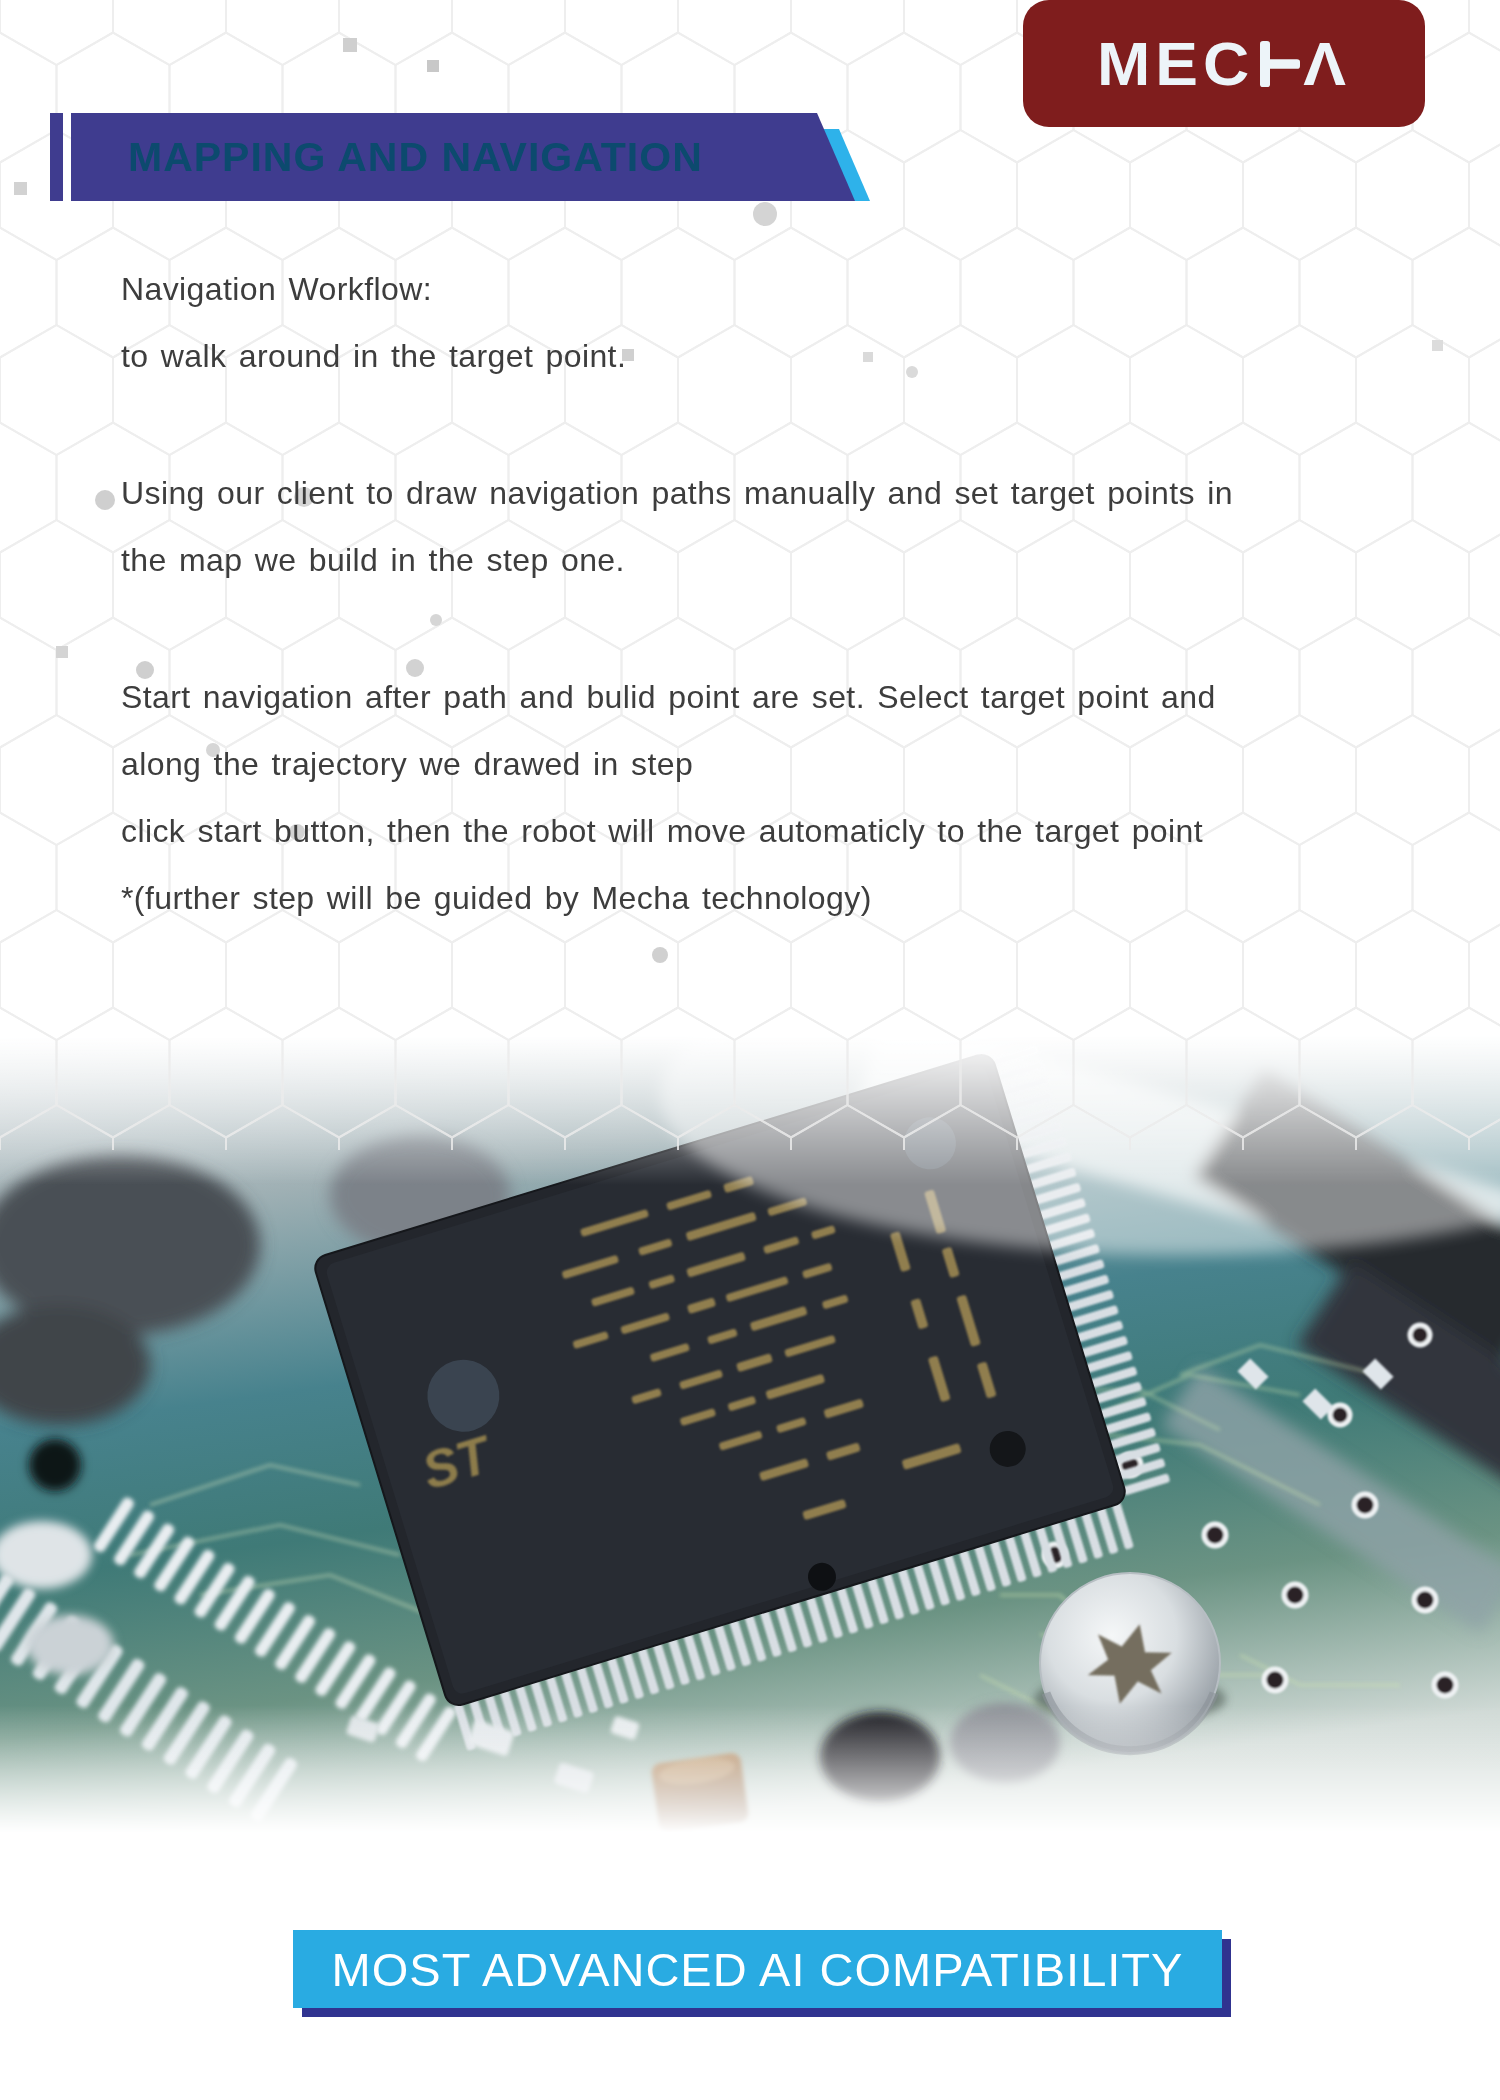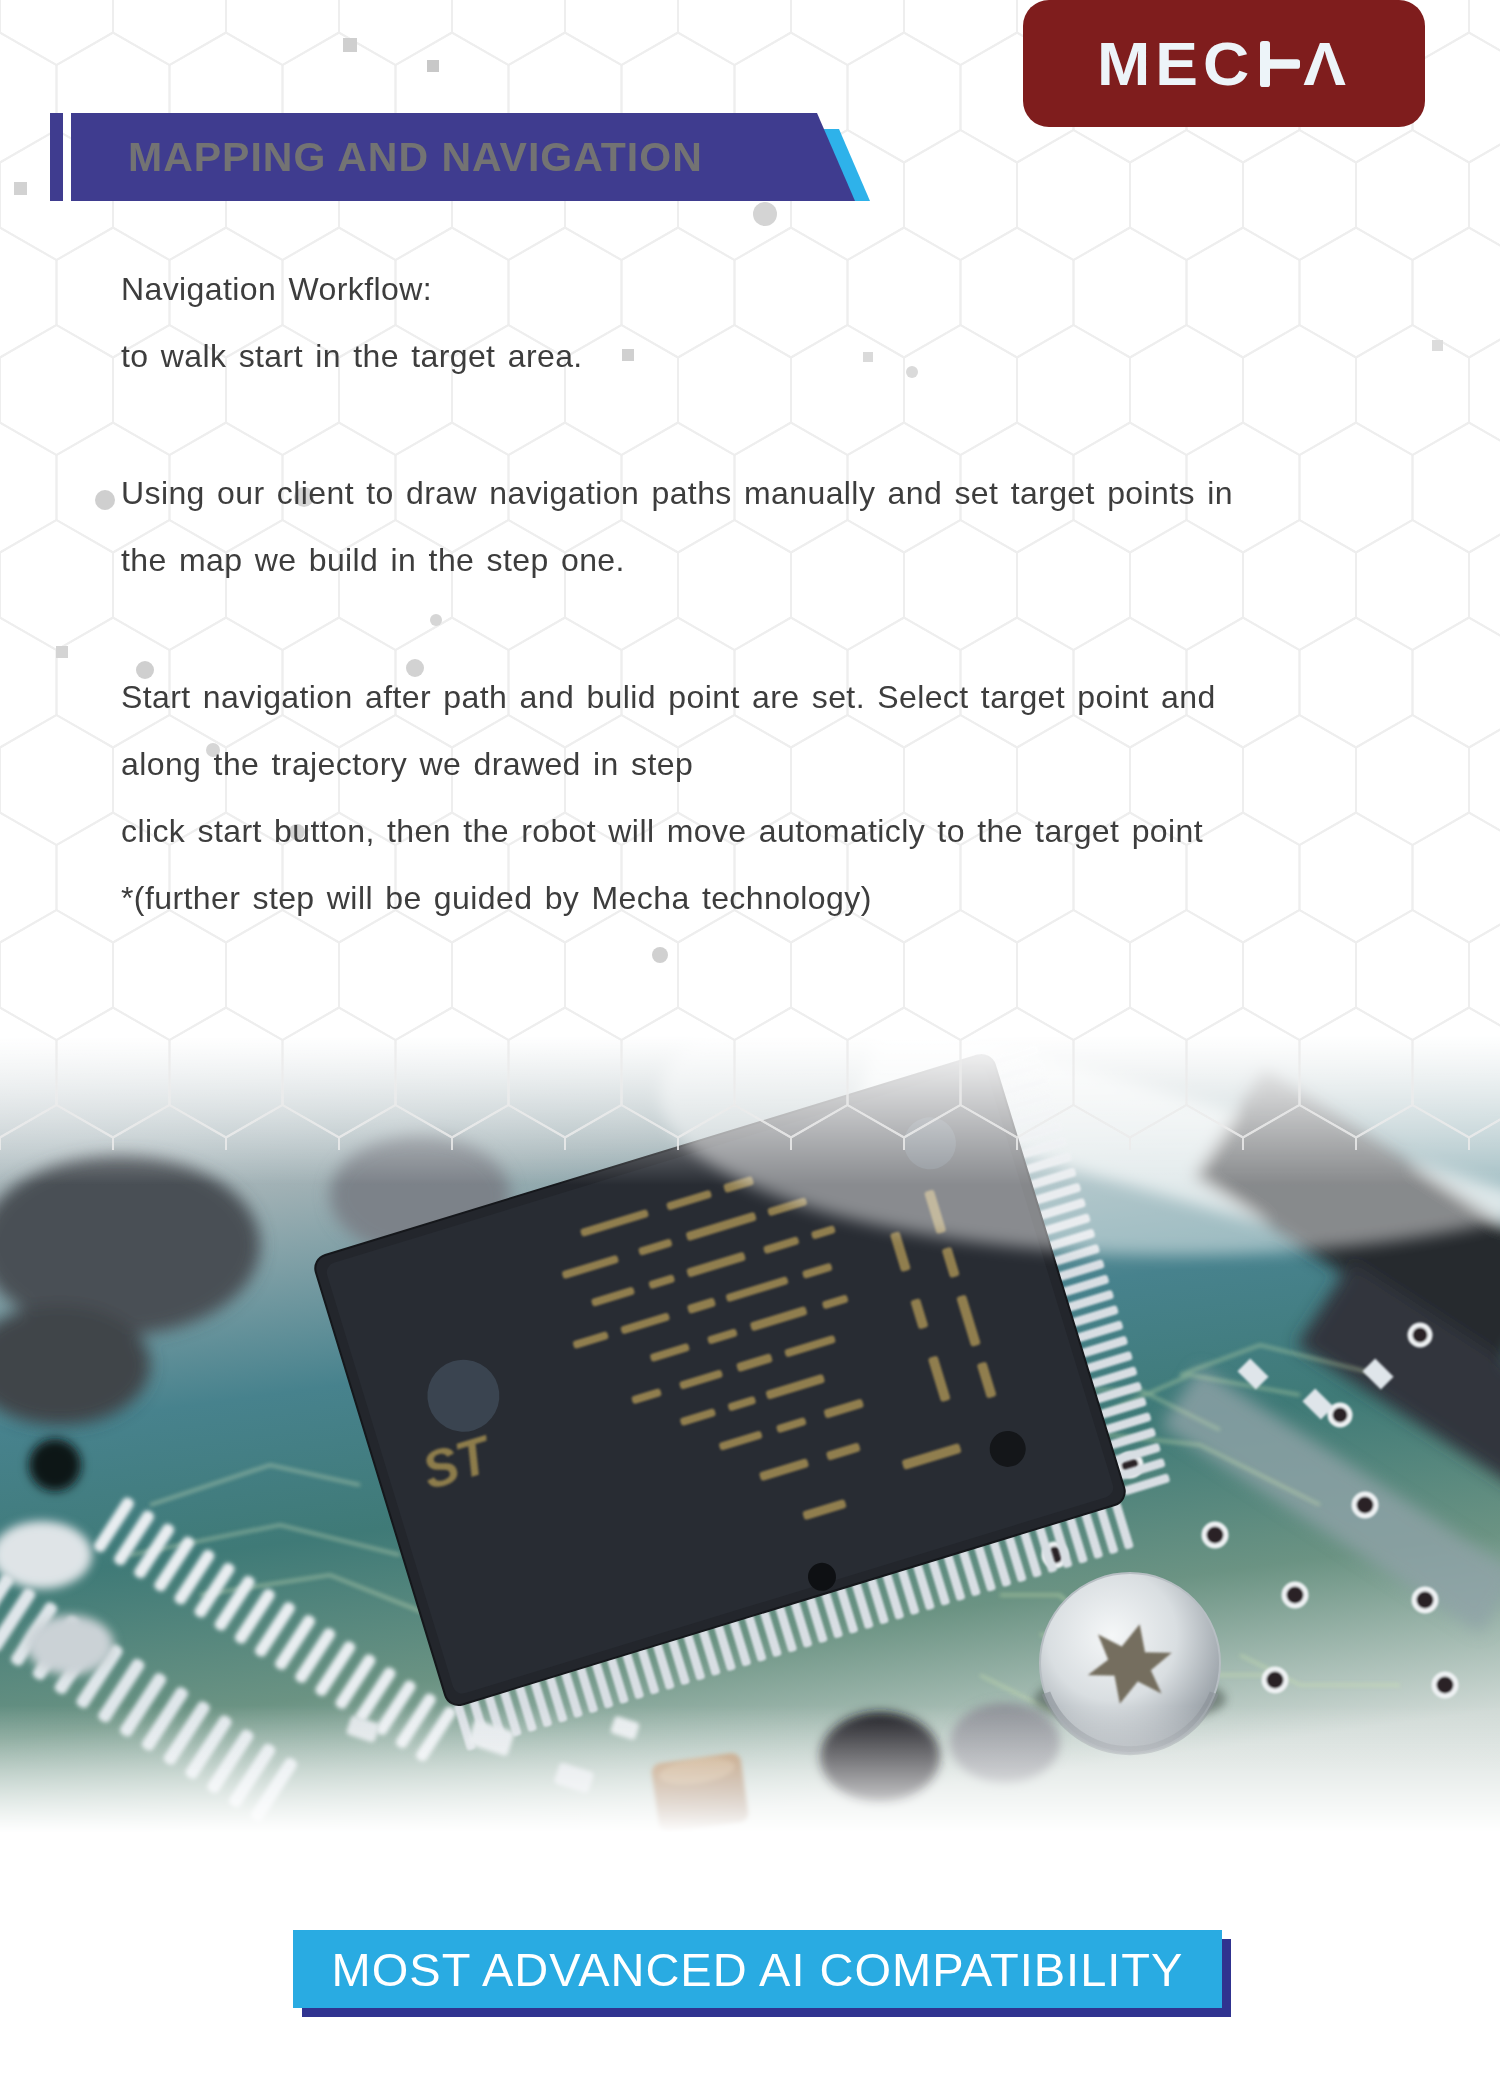--- a/index.html
+++ b/index.html
@@ -17,21 +17,21 @@
         border-radius:26px;display:flex;align-items:center;justify-content:center;z-index:6;}
   .logo-text{color:#EDF4F9;font-weight:700;font-size:64px;letter-spacing:5px;display:flex;align-items:center;transform:scaleY(.96);}
   .logo-h{position:relative;display:inline-block;width:40px;height:48px;margin:0 3px 0 6px;}
   .logo-h::before{content:"";position:absolute;left:0;top:0;width:10px;height:48px;background:#EDF4F9;border-radius:3px;}
   .logo-h::after{content:"";position:absolute;left:0;top:19px;width:40px;height:10px;background:#EDF4F9;border-radius:3px;}
 
   
   .banner{position:absolute;left:50px;top:113px;width:900px;height:88px;z-index:6;}
   .banner svg{position:absolute;left:0;top:0;}
   .banner-title{position:absolute;left:78px;top:0;height:88px;display:flex;align-items:center;
-        color:#737373;font-size:41px;font-weight:700;letter-spacing:1px;white-space:nowrap;}
+        color:#0c4a6e;font-size:41px;font-weight:700;letter-spacing:1px;white-space:nowrap;}
 
   
   .copy{position:absolute;left:105px;top:240px;width:1360px;z-index:6;color:#3D3D3D;font-size:32px;letter-spacing:.4px;word-spacing:3px;}
   .copy .line{height:67px;line-height:67px;white-space:nowrap;}
   .copy .para{margin:16px;}
   .copy .para + .para{margin-top:70px;}
 
   
   .footer{position:absolute;left:293px;top:1930px;width:850px;height:78px;z-index:6;}
   .footer .shadow{position:absolute;left:9px;top:9px;width:929px;height:78px;background:#303390;}
@@ -389,21 +389,21 @@
       <rect x="0" y="0" width="13" height="88" fill="#3F3C8F"></rect>
       <polygon points="700,16 789,16 820,88 700,88" fill="#2EB2EA"></polygon>
       <polygon points="21,0 767,0 805,88 21,88" fill="#3F3C8F"></polygon>
     </svg>
     <div class="banner-title">MAPPING AND NAVIGATION</div>
   </div>
 
   <div class="copy">
     <div class="para">
       <div class="line">Navigation Workflow:</div>
-      <div class="line">to walk start in the target area.</div>
+      <div class="line">to walk around in the target point.</div>
     </div>
     <div class="para">
       <div class="line">Using our client to draw navigation paths manually and set target points in</div>
       <div class="line">the map we build in the step one.</div>
     </div>
     <div class="para">
       <div class="line">Start navigation after path and bulid point are set. Select target point and</div>
       <div class="line">along the trajectory we drawed in step</div>
       <div class="line">click start button, then the robot will move automaticly to the target point</div>
       <div class="line">*(further step will be guided by Mecha technology)</div>

